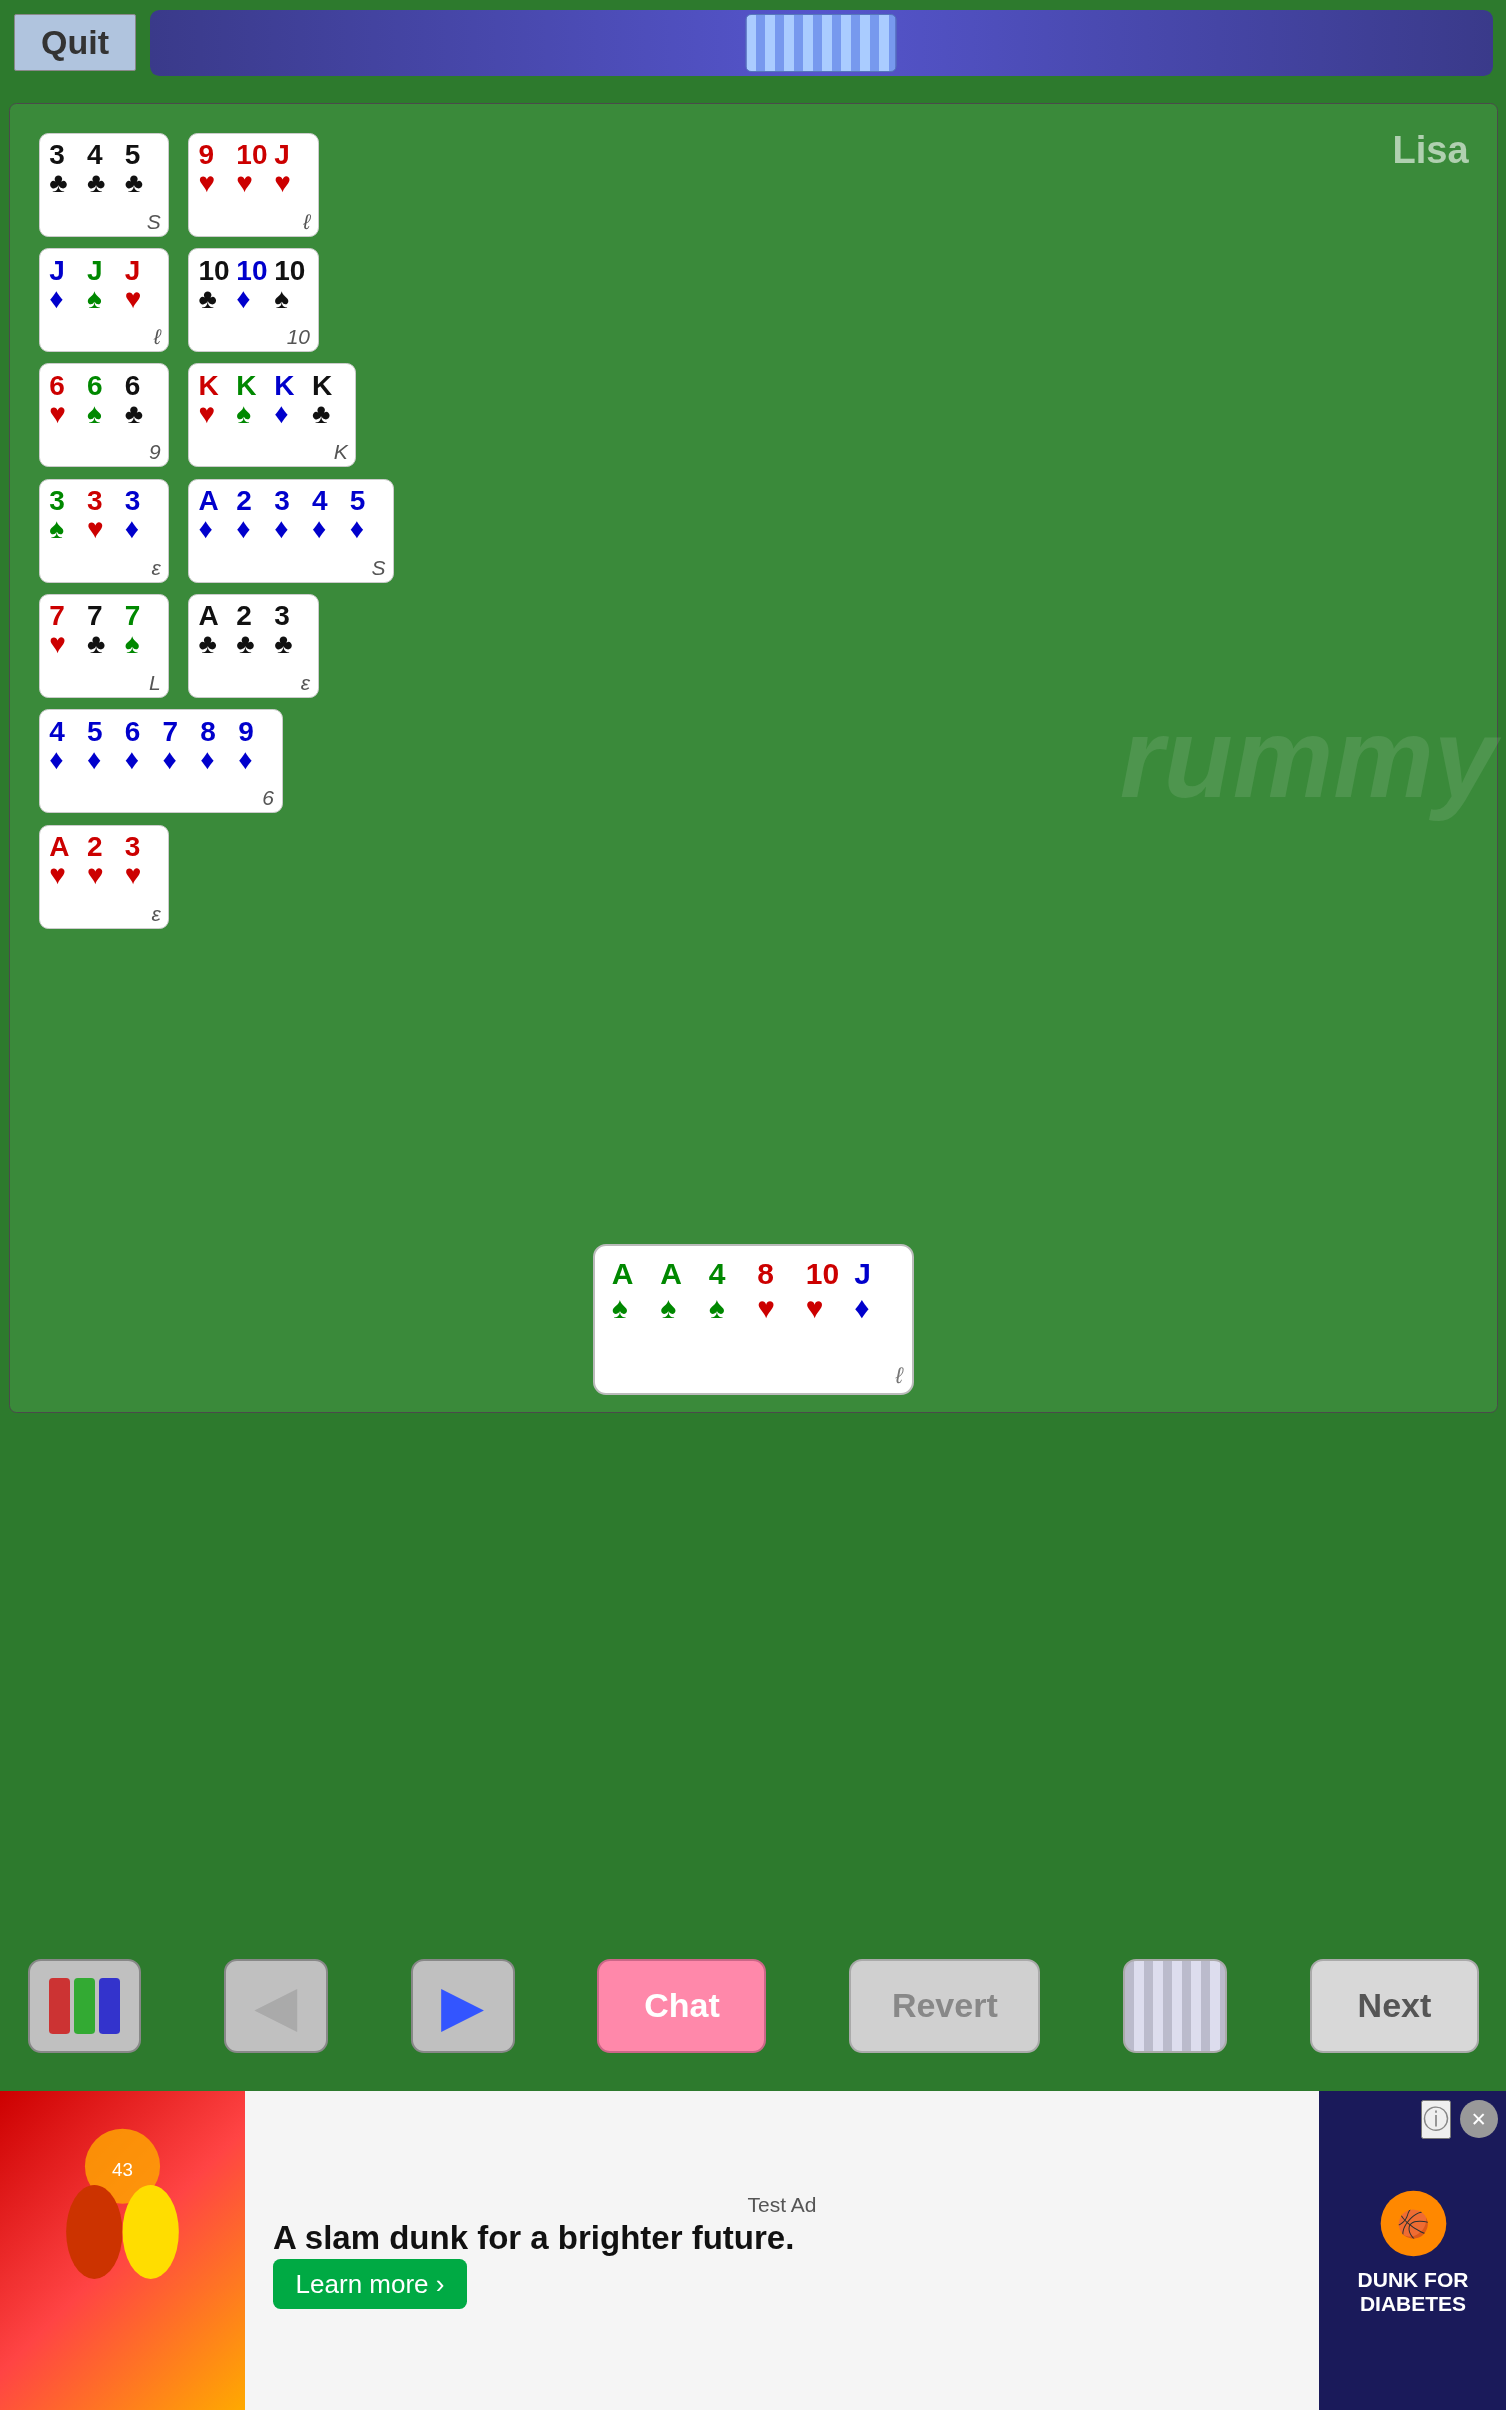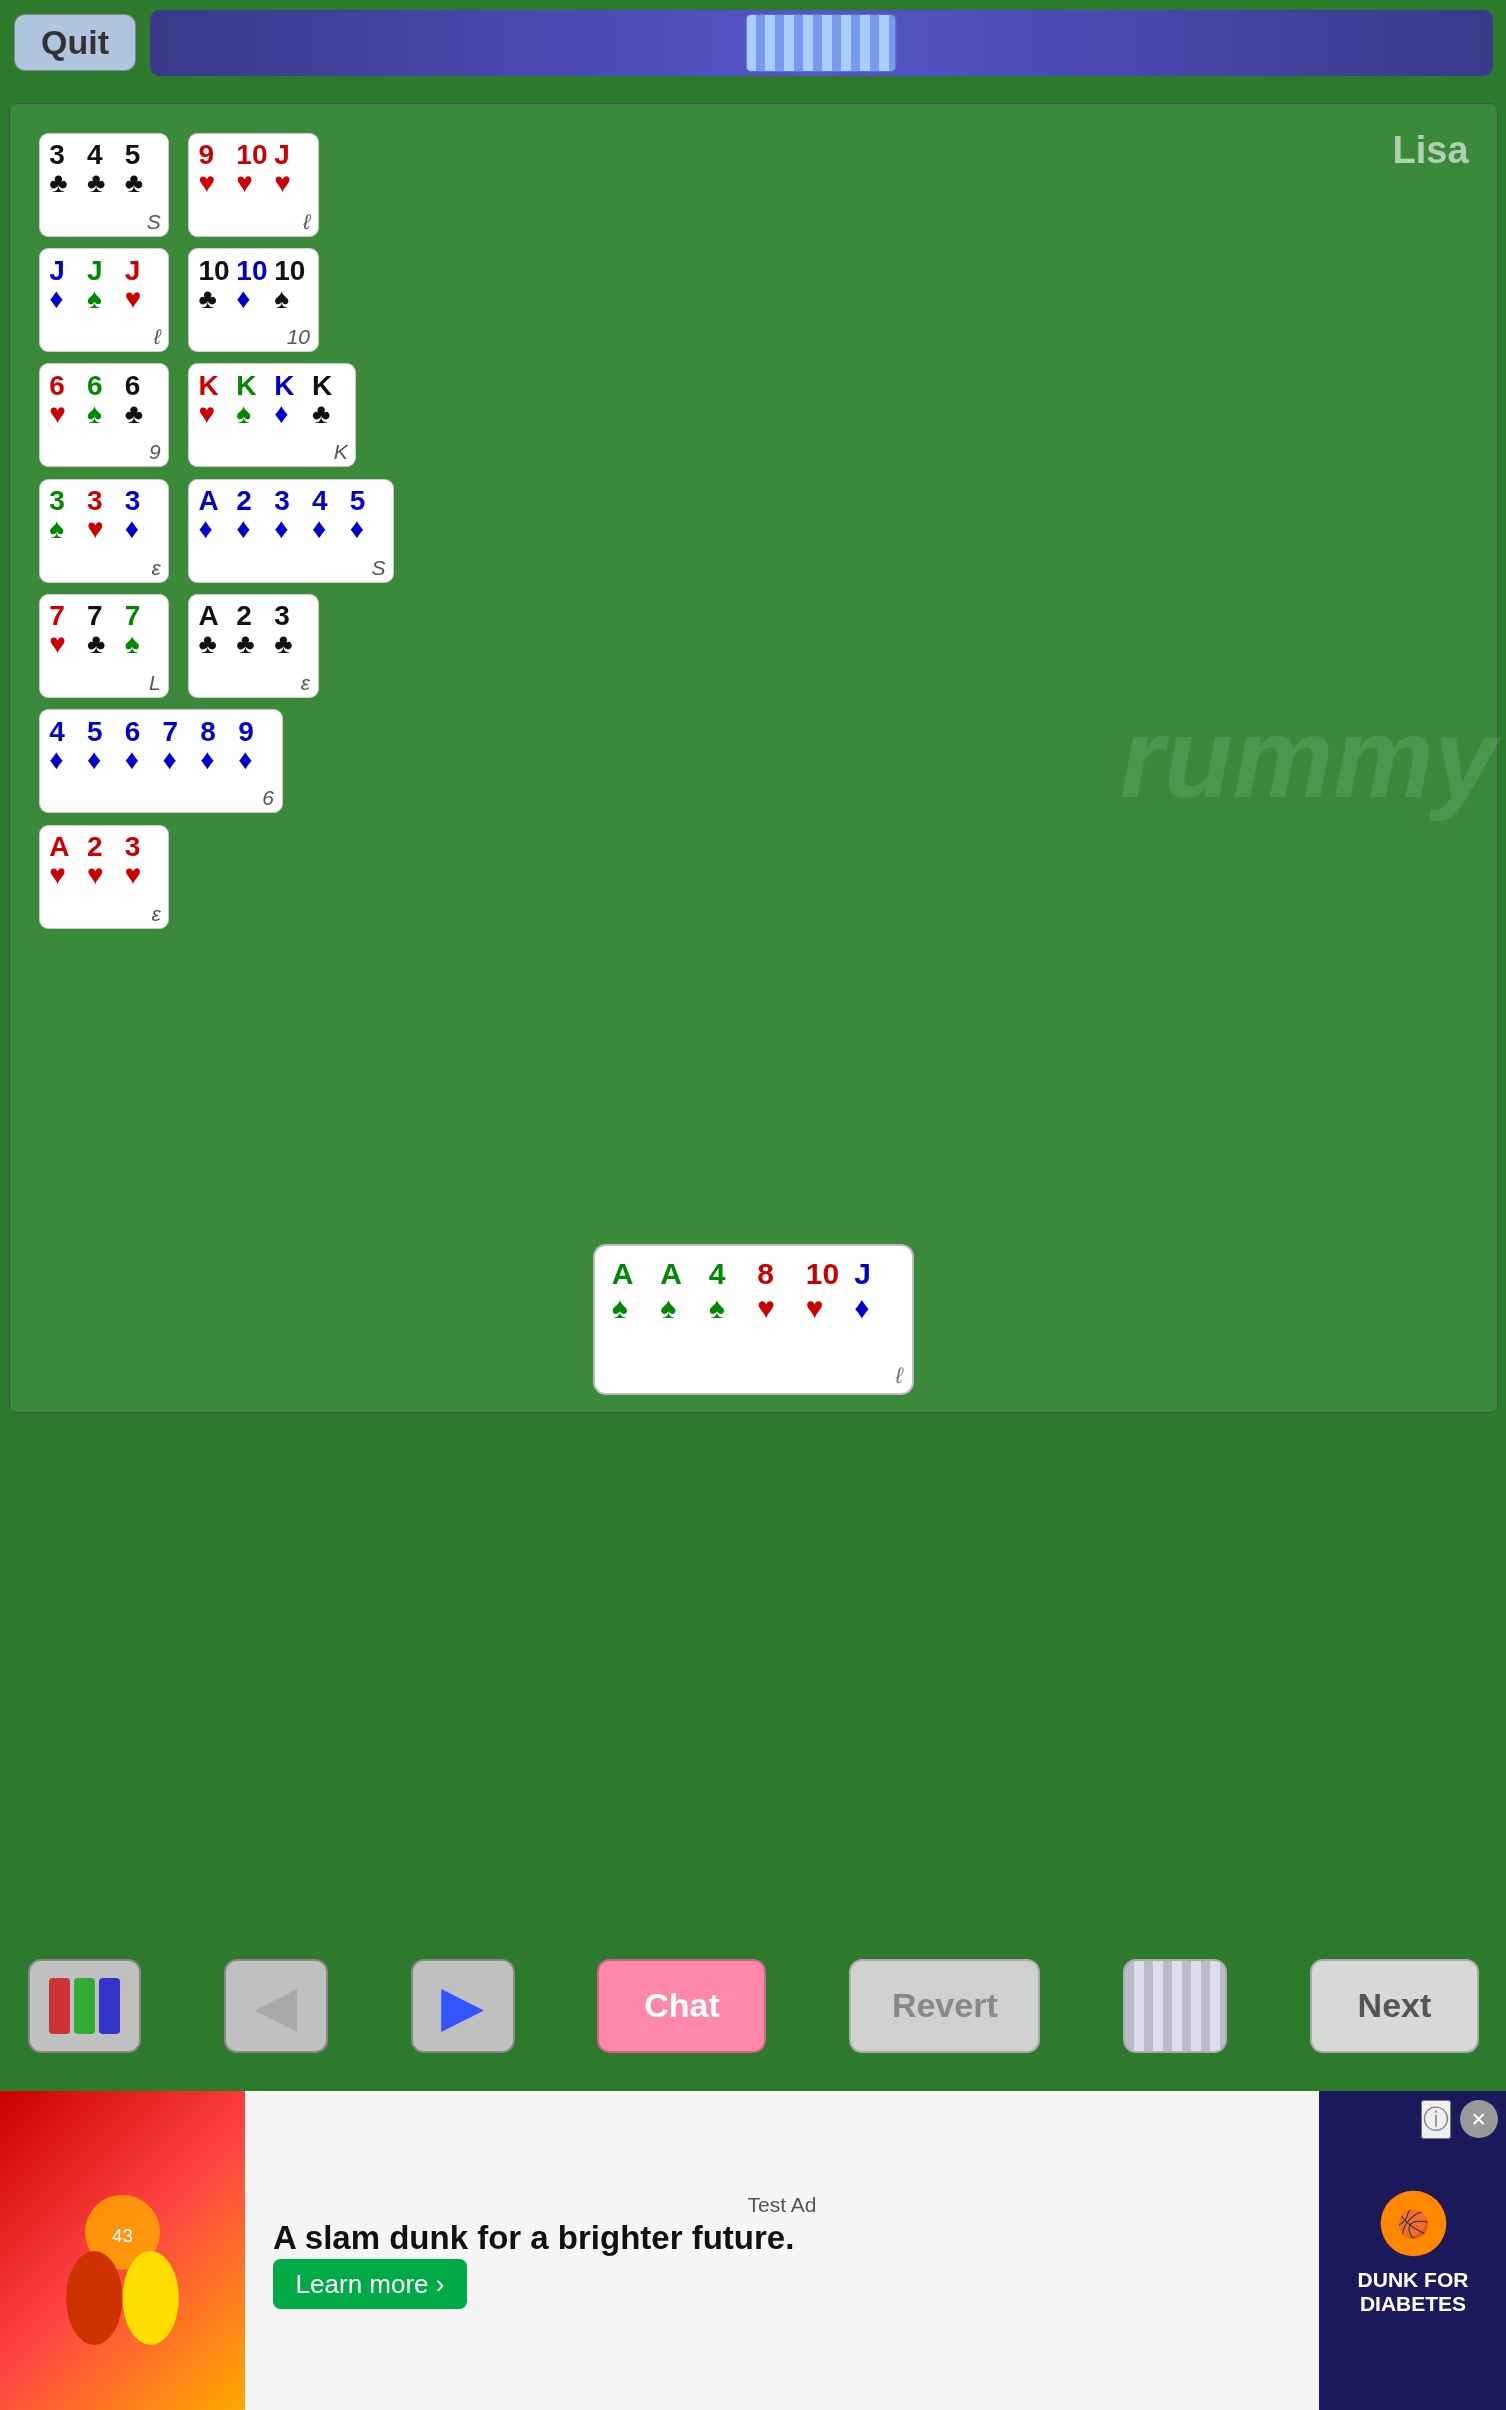--- a/index.html
+++ b/index.html
@@ -20,21 +20,21 @@
       background: #2d7a2d;
       display: flex;
       align-items: center;
       padding: 9.4px 14px;
       gap: 14px;
       z-index: 10;
     }
     .quit-btn {
       background: #b0c4de;
       border: 1.9px solid #888;
-      border-radius: 11px;
+      border-radius: 2px;
       padding: 8px 26px;
       font-size: 34px;
       font-weight: bold;
       cursor: pointer;
       color: #333;
     }
     .deck-area {
       flex: 1;
       height: 66px;
       background: linear-gradient(90deg, #3a3a8a 0%, #5555cc 50%, #3a3a8a 100%);
@@ -294,21 +294,21 @@
       display: flex;
       align-items: center;
       overflow: hidden;
     }
     .ad-image-area {
       width: 245px;
       height: 320px;
       background: linear-gradient(135deg, #cc0000, #ff4444, #ffaa00);
       flex-shrink: 0;
       display: flex;
-      align-items: center;
+      align-items: flex-start;
       justify-content: center;
     }
     .ad-content {
       flex: 1;
       padding: 19px 28px;
       display: flex;
       flex-direction: column;
       gap: 2px;
     }
     .ad-label {

